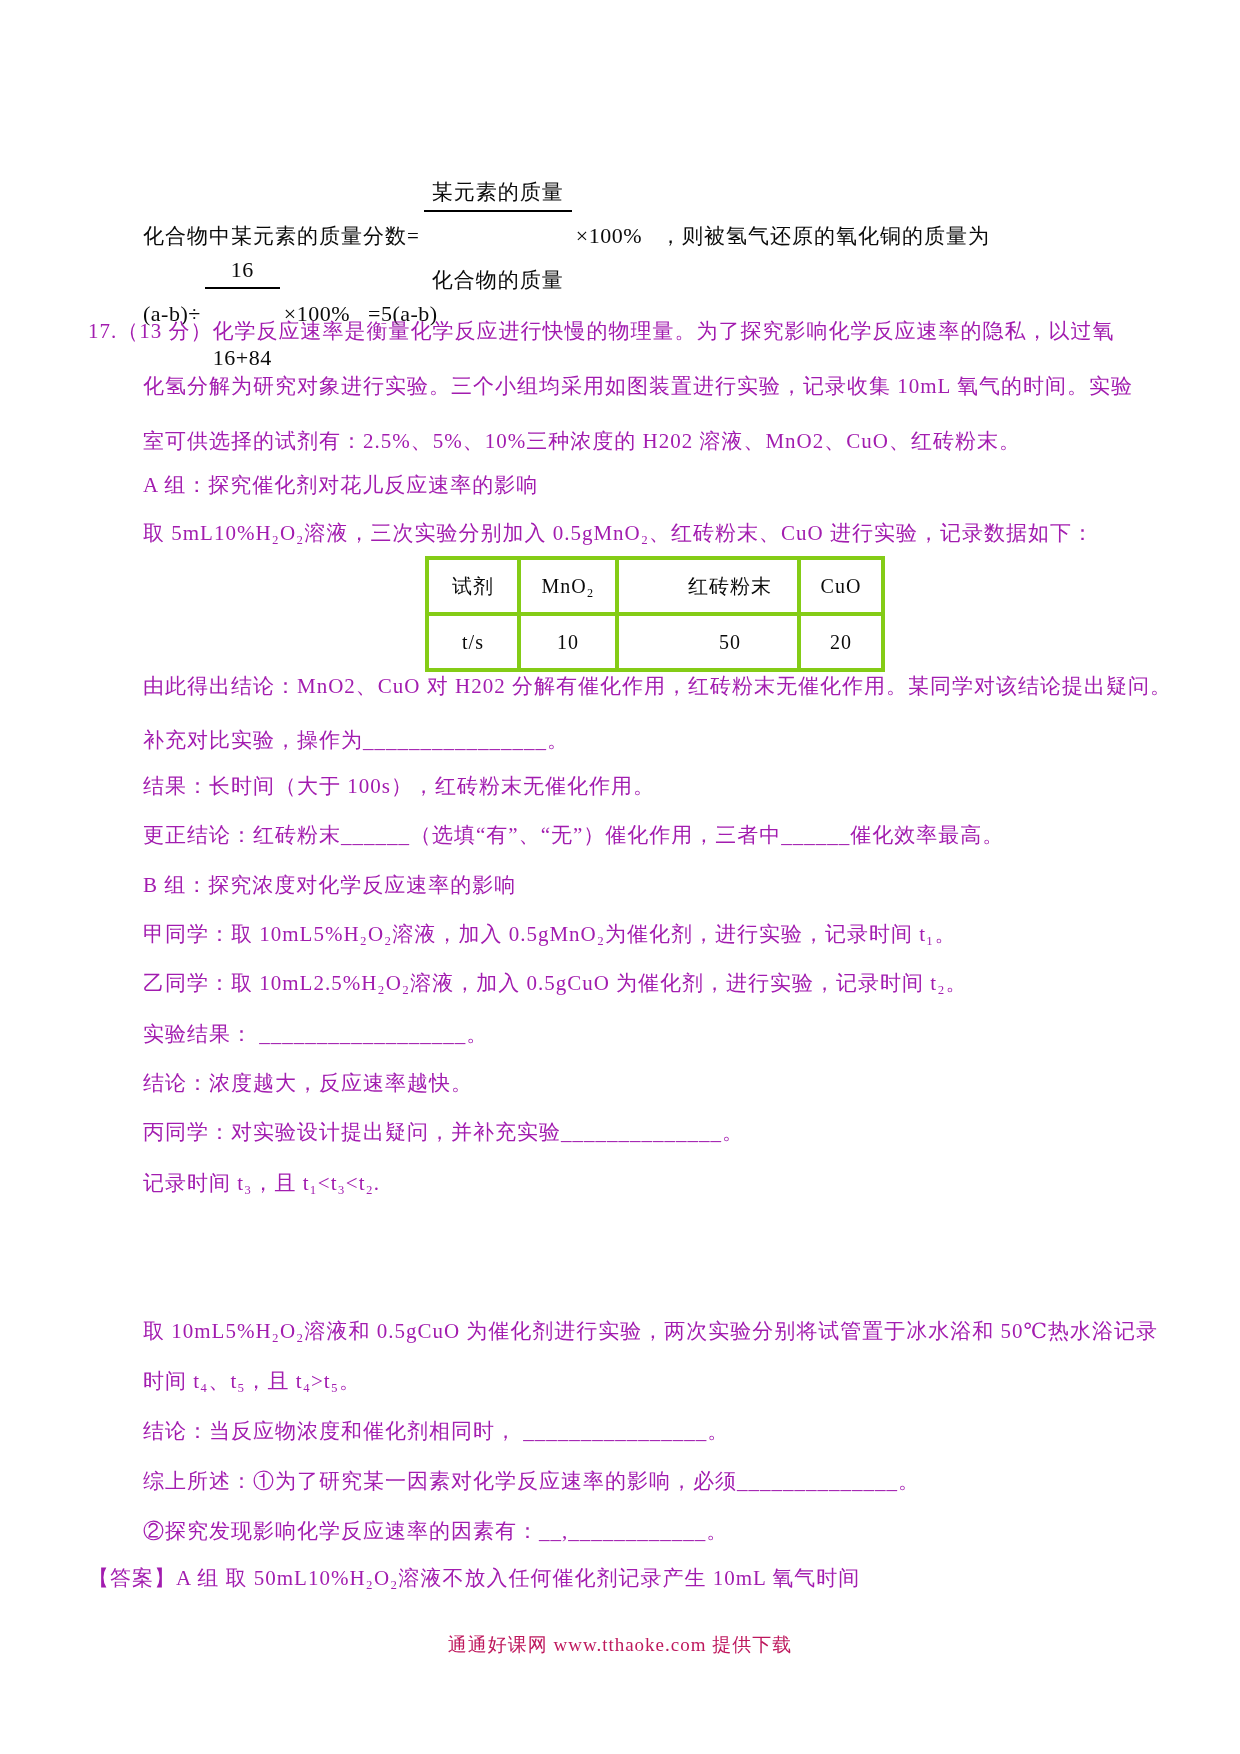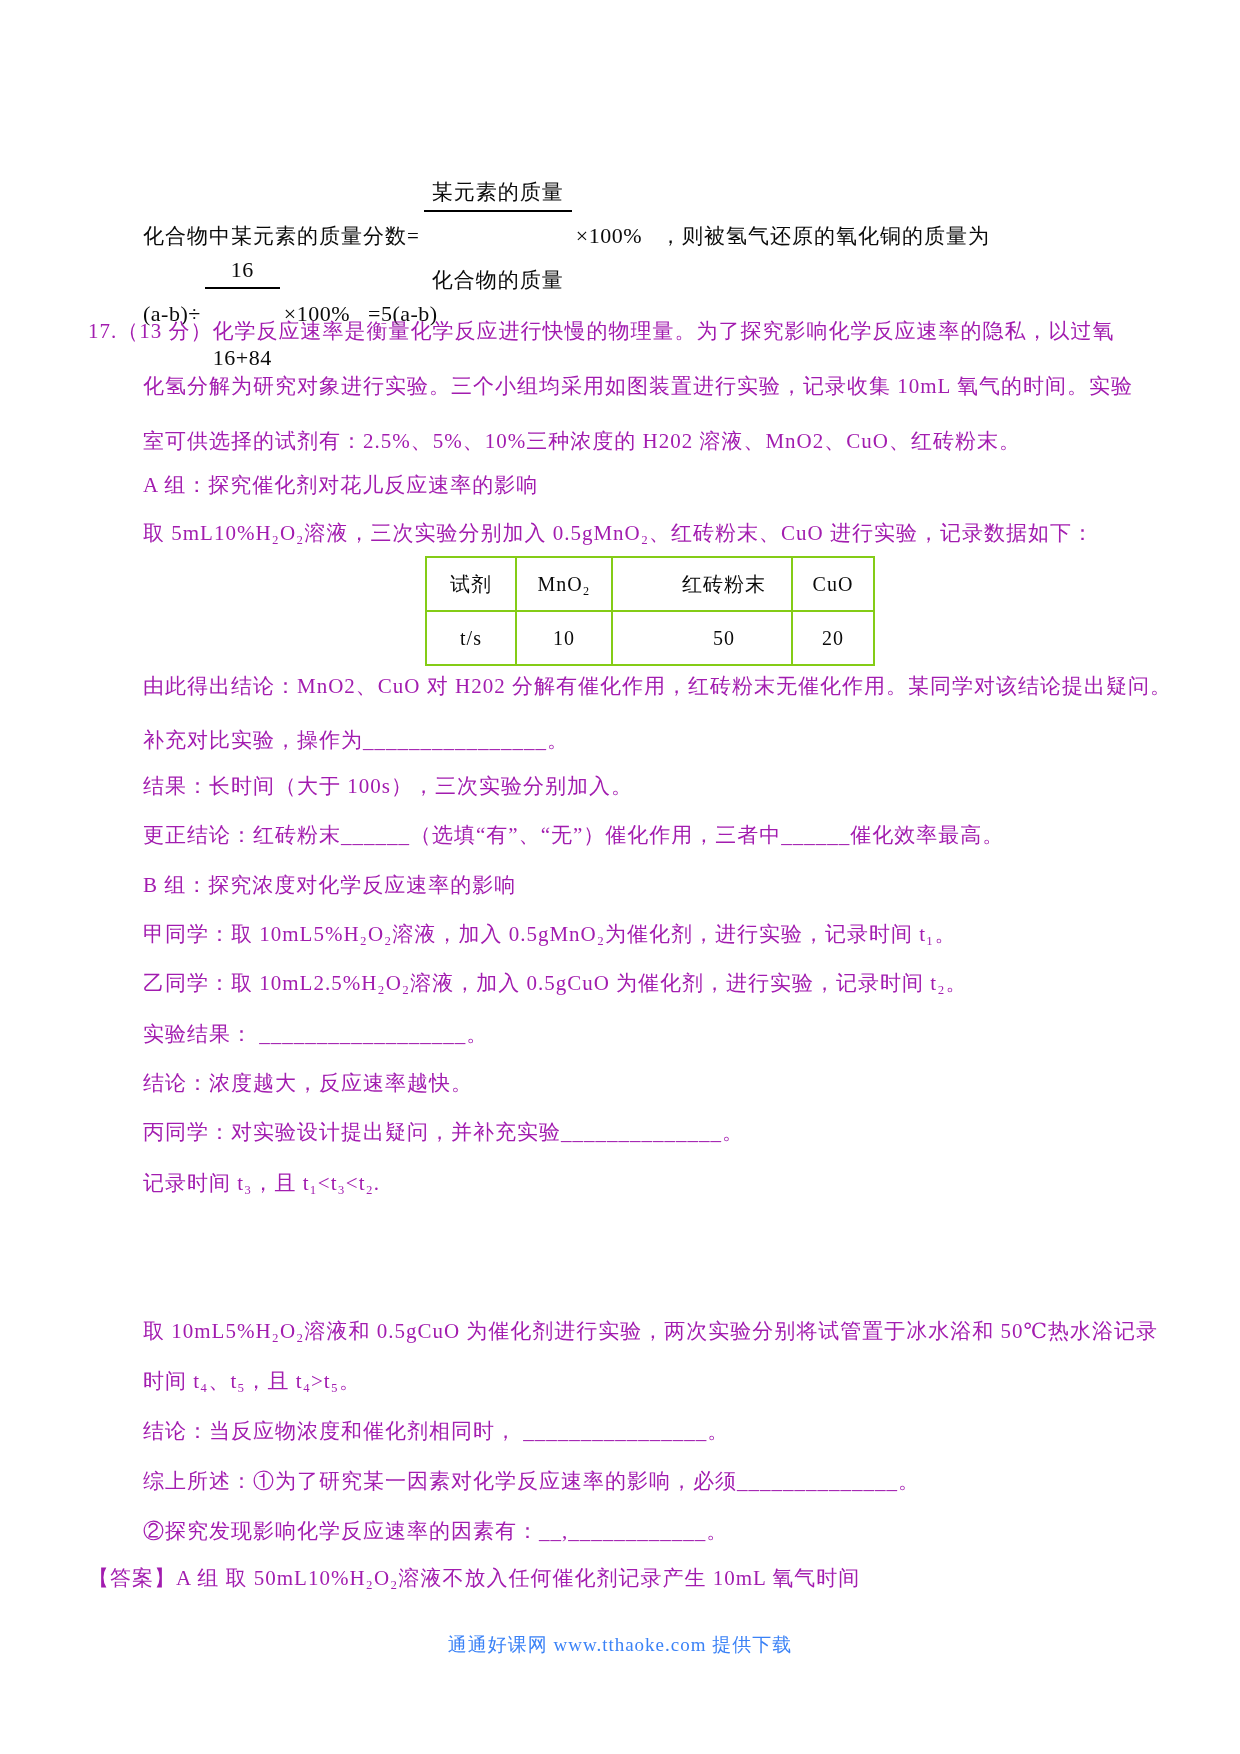--- a/index.html
+++ b/index.html
@@ -41,40 +41,40 @@
   .frac .num { display:block; border-bottom:2px solid #000; padding:0 8px 4px 8px; }
   .frac .den { display:block; padding:4px 8px 0 8px; }
   .math { font-size:22px; letter-spacing:0.5px; }
   .gap-left { margin-left:18px; }
   table.exp-table {
     position:absolute;
     left:425px; top:556px;
     border-collapse:collapse;
   }
   table.exp-table td {
-    border:2px solid #84cc16;
+    border:4px solid #84cc16;
     text-align:center;
     vertical-align:middle;
     font-size:20px;
     height:50px;
     letter-spacing:1px;
     color:#0a0a0a;
   }
   td.c1 { width:86px; }
   td.c2 { width:92px;border-radius:20px; }
   td.c3 { width:132px;padding-left:45px; }
   td.c4 { width:78px; }
   .footer {
     position:absolute;
     left:0; top:1632px;
     width:100%;
     text-align:center;
     font-size:19px;
     letter-spacing:1px;
-    color:#3b82f6;
+    color:#be185d;
   }
 </style>
 </head>
 <body>
 
 <div class="page">
 
   <div class="formula" style="top:128px;">
     <span>化合物中某元素的质量分数=</span>
     <span class="frac">
@@ -113,21 +113,21 @@
       <td class="c1">t/s</td>
       <td class="c2">10</td>
       <td class="c3">50</td>
       <td class="c4">20</td>
     </tr>
   </tbody>
     </table>
 
   <div class="line" style="top:673px;">由此得出结论：MnO2、CuO 对 H202 分解有催化作用，红砖粉末无催化作用。某同学对该结论提出疑问。</div>
   <div class="line" style="top:727px;">补充对比实验，操作为________________。</div>
-  <div class="line" style="top:773px;">结果：长时间（大于 100s），三次实验分别加入。</div>
+  <div class="line" style="top:773px;">结果：长时间（大于 100s），红砖粉末无催化作用。</div>
   <div class="line" style="top:822px;">更正结论：红砖粉末______（选填“有”、“无”）催化作用，三者中______催化效率最高。</div>
   <div class="line" style="top:872px;">B 组：探究浓度对化学反应速率的影响</div>
   <div class="line" style="top:921px;">甲同学：取 10mL5%H₂O₂溶液，加入 0.5gMnO₂为催化剂，进行实验，记录时间 t₁。</div>
   <div class="line" style="top:970px;">乙同学：取 10mL2.5%H₂O₂溶液，加入 0.5gCuO 为催化剂，进行实验，记录时间 t₂。</div>
   <div class="line" style="top:1021px;">实验结果： __________________。</div>
   <div class="line" style="top:1070px;">结论：浓度越大，反应速率越快。</div>
   <div class="line" style="top:1119px;">丙同学：对实验设计提出疑问，并补充实验______________。</div>
   <div class="line" style="top:1170px;">记录时间 t₃，且 t₁&lt;t₃&lt;t₂.</div>
   <div class="line" style="top:1318px;">取 10mL5%H₂O₂溶液和 0.5gCuO 为催化剂进行实验，两次实验分别将试管置于冰水浴和 50℃热水浴记录</div>
   <div class="line" style="top:1368px;">时间 t₄、t₅，且 t₄&gt;t₅。</div>

